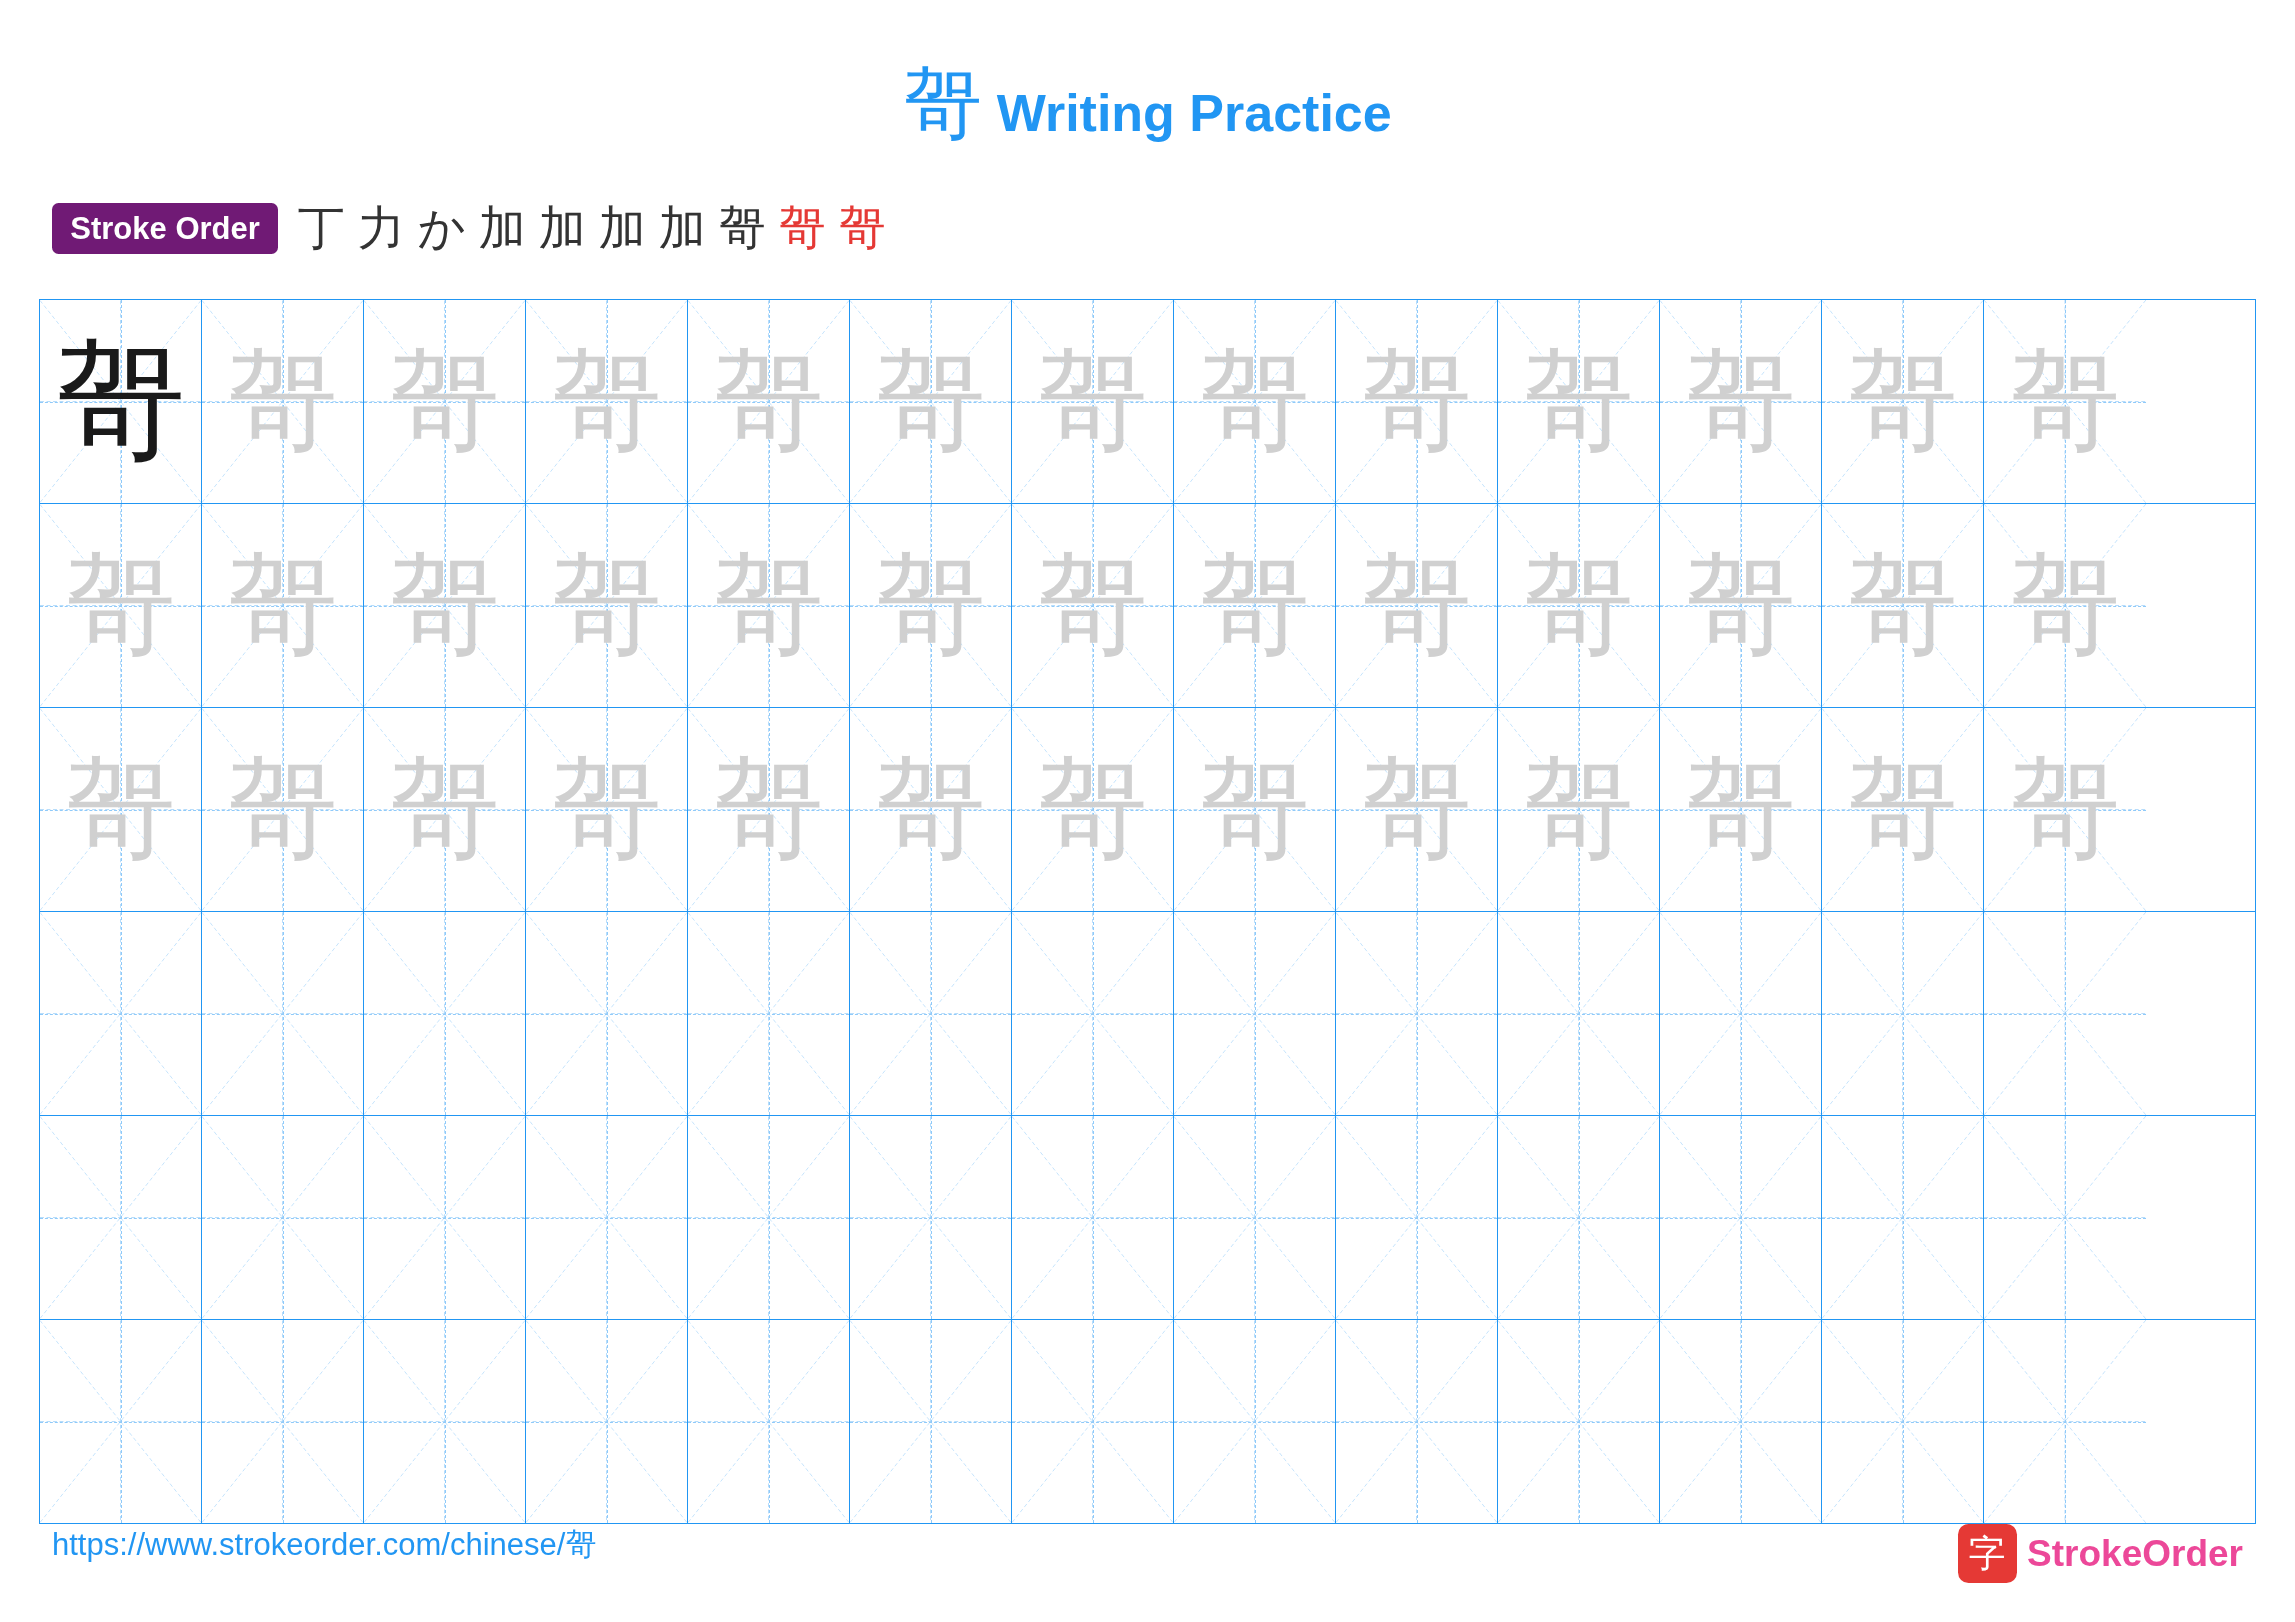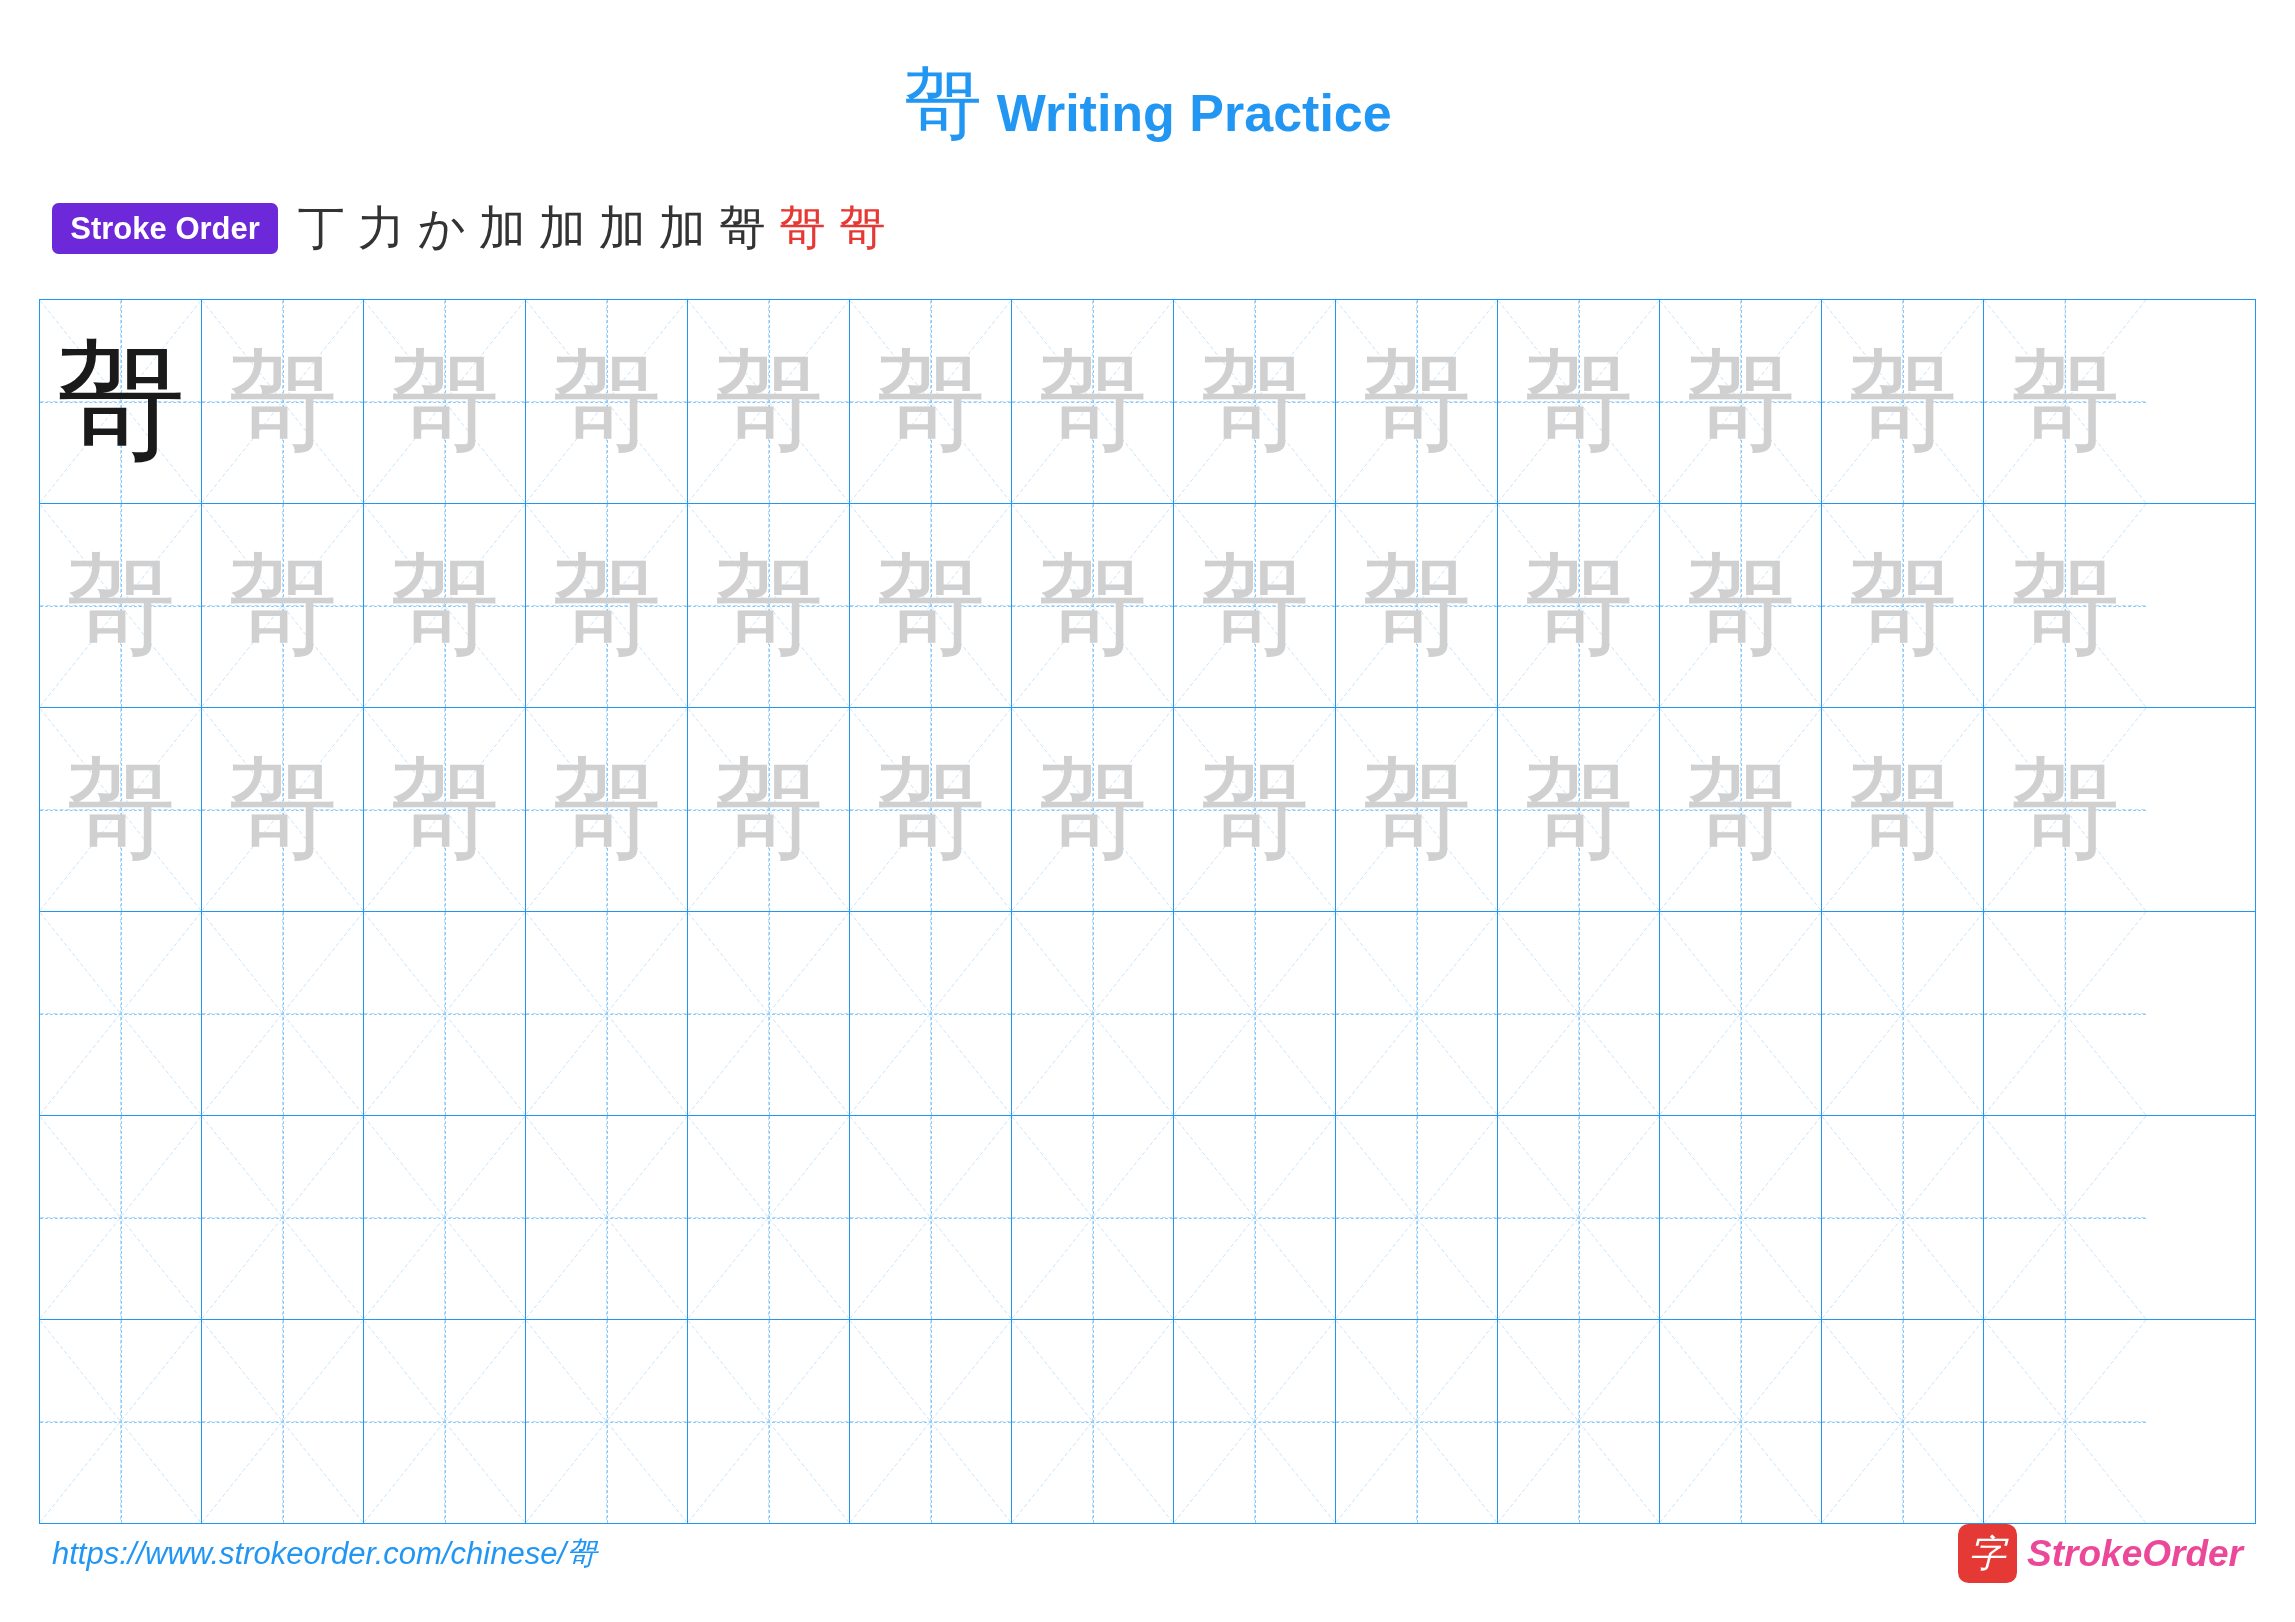--- a/index.html
+++ b/index.html
@@ -32,21 +32,21 @@
 
     .stroke-order-row {
       display: flex;
       align-items: center;
       padding: 13px 52px;
       margin-bottom: 26px;
       gap: 19.6px;
     }
 
     .stroke-order-badge {
-      background: #6d28d9;
+      background: #701a75;
       color: white;
       font-size: 31px;
       font-weight: bold;
       padding: 7.9px 18.3px;
       border-radius: 6.5px;
       white-space: nowrap;
     }
 
     .stroke-chars {
       display: flex;
@@ -148,23 +148,22 @@
       color: #d0d0d0;
     }
 
     
     .footer {
       position: absolute;
       bottom: 39px;
       left: 52px;
       right: 52px;
       display: flex;
-      align-items: center;
+      align-items: flex-start;
       justify-content: space-between;
-      font-style: italic;
     }
 
     .footer-url {
       font-size: 31px;
       color: #2196F3;
     }
 
     .footer-logo {
       display: flex;
       align-items: center;

